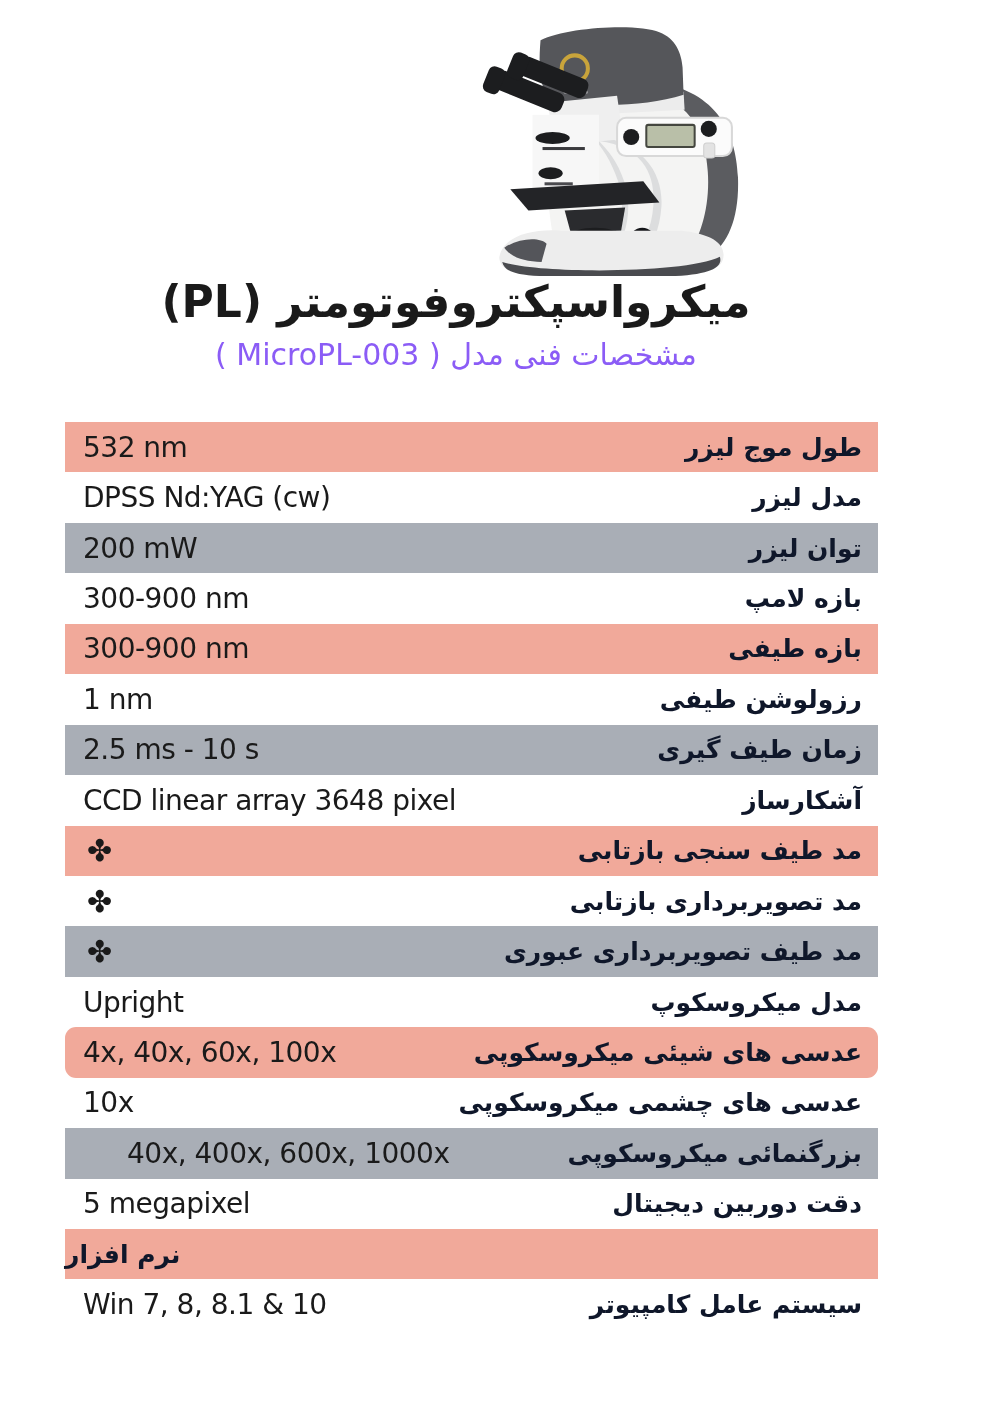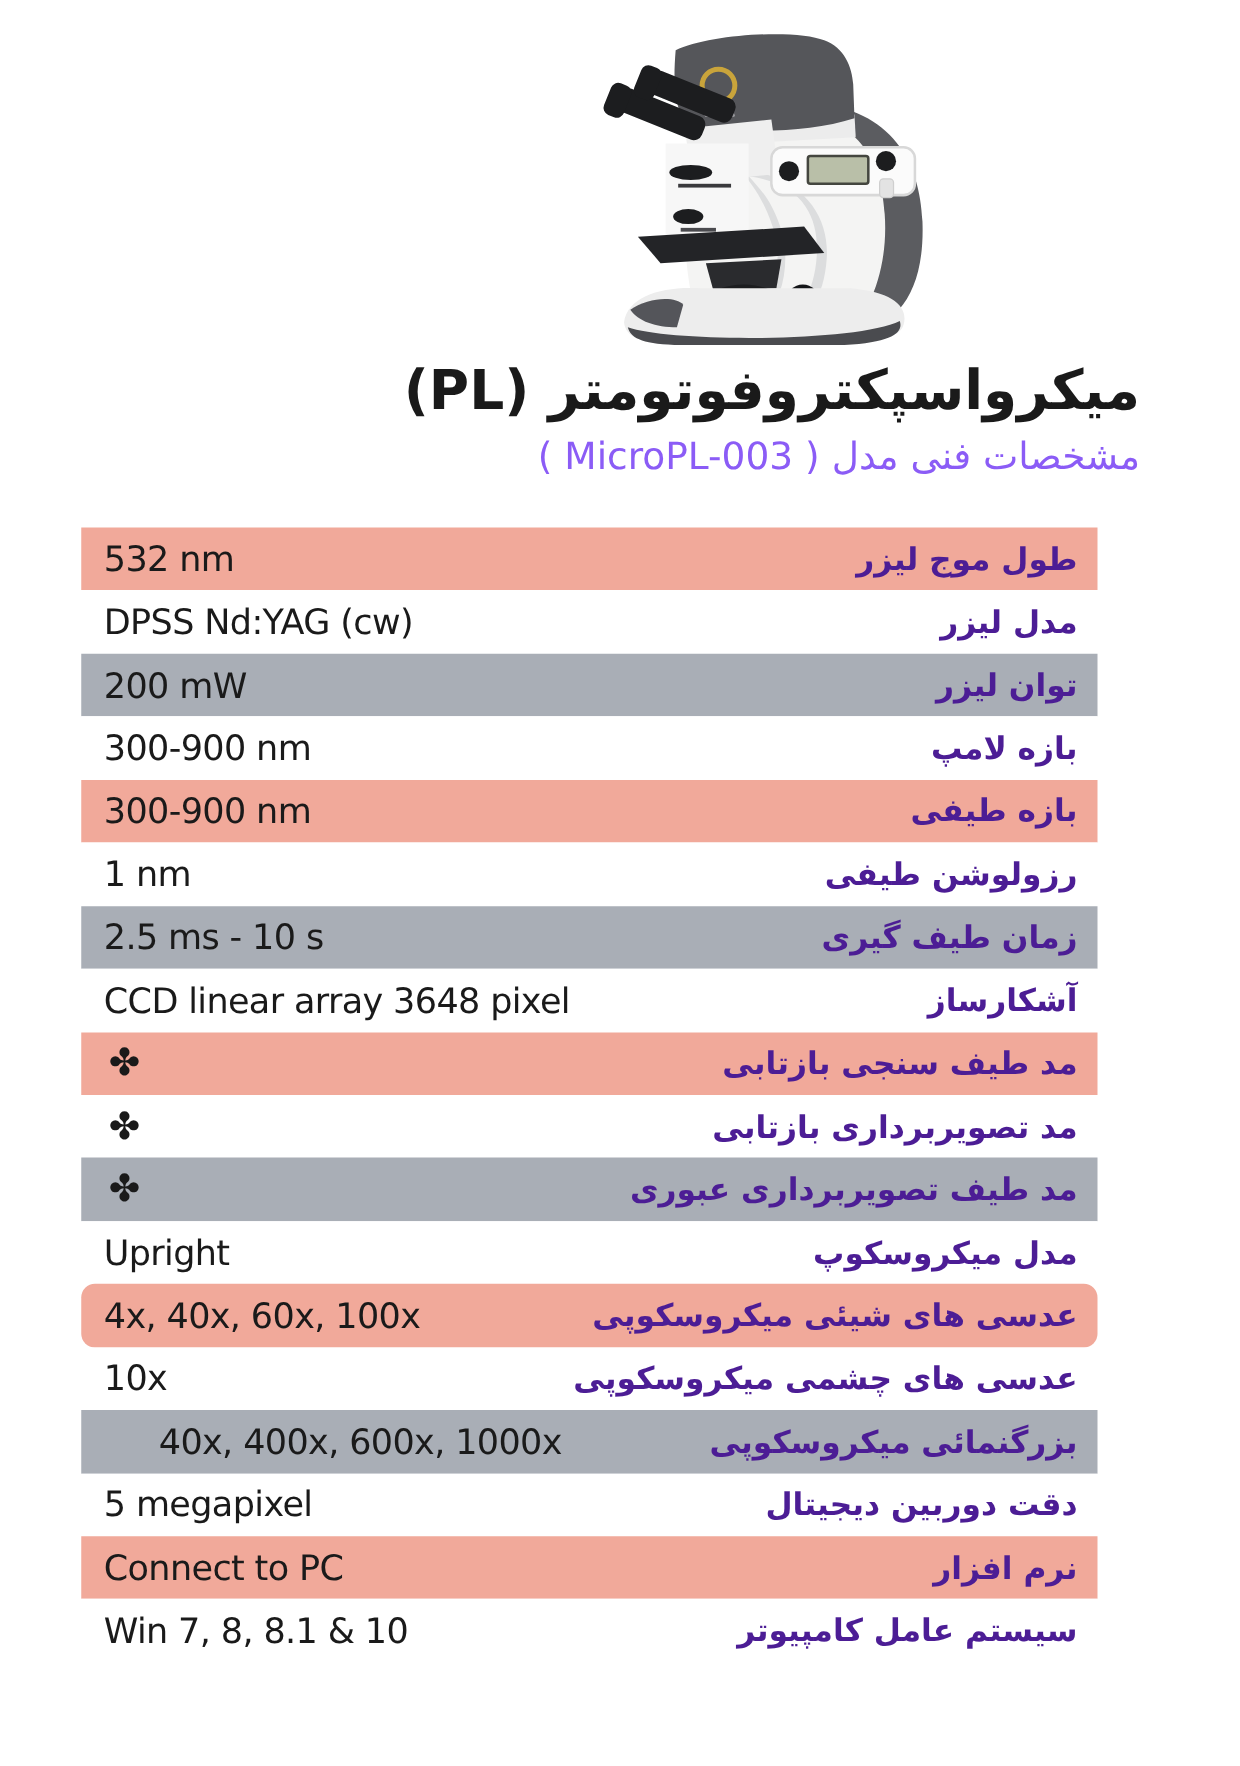--- a/index.html
+++ b/index.html
@@ -20,21 +20,21 @@
     width: 330px;
     height: 272px;
   }
 
   
   .title-block {
     position: absolute;
     left: 0;
     top: 276px;
     width: 912px;
-    margin-top: 11px;
+    text-align: center;
   }
   .doc-title {
     direction: rtl;
     font-size: 44px;
     font-weight: bold;
     color: #1a1a1a;
     letter-spacing: 0;
     line-height: 1.2;
   }
   .doc-subtitle {
@@ -75,21 +75,21 @@
     font-size: 30px;
     letter-spacing: 0;
     padding-left: 22px;
   }
   .spec-label {
     order: 2;
     direction: rtl;
     padding-right: 16px;
     font-size: 25px;
     font-weight: bold;
-    color: #4c1d95;
+    color: #0f172a;
     white-space: nowrap;
   }
 </style>
 </head>
 <body>
 
 <div class="hero">
   <svg viewBox="0 0 320 270" width="330" height="272" aria-hidden="true">
 
     <path d="M205 75 C 268 82 290 122 292 170 C 294 226 272 253 238 259 L 206 259 C 252 240 263 200 259 164 C 254 117 236 94 194 89 Z" fill="#5B5C60"></path>
@@ -205,20 +205,19 @@
   </div>
     <div class="spec-row" style="background: rgb(169, 174, 182); padding-left: 44px;">
     <span class="spec-value">40x, 400x, 600x, 1000x</span>
     <span class="spec-label">بزرگنمائی میکروسکوپی</span>
   </div>
     <div class="spec-row" style="background: rgb(255, 255, 255);">
     <span class="spec-value">5 megapixel</span>
     <span class="spec-label">دقت دوربین دیجیتال</span>
   </div>
     <div class="spec-row" style="background: rgb(241, 169, 154);">
-    <span class="spec-value">Connect to PC</span>
     <span class="spec-label">نرم افزار</span>
   </div>
     <div class="spec-row" style="background: rgb(255, 255, 255);">
     <span class="spec-value">Win 7, 8, 8.1 &amp; 10</span>
     <span class="spec-label">سیستم عامل کامپیوتر</span>
   </div>
   </div>
 
 </body></html>

